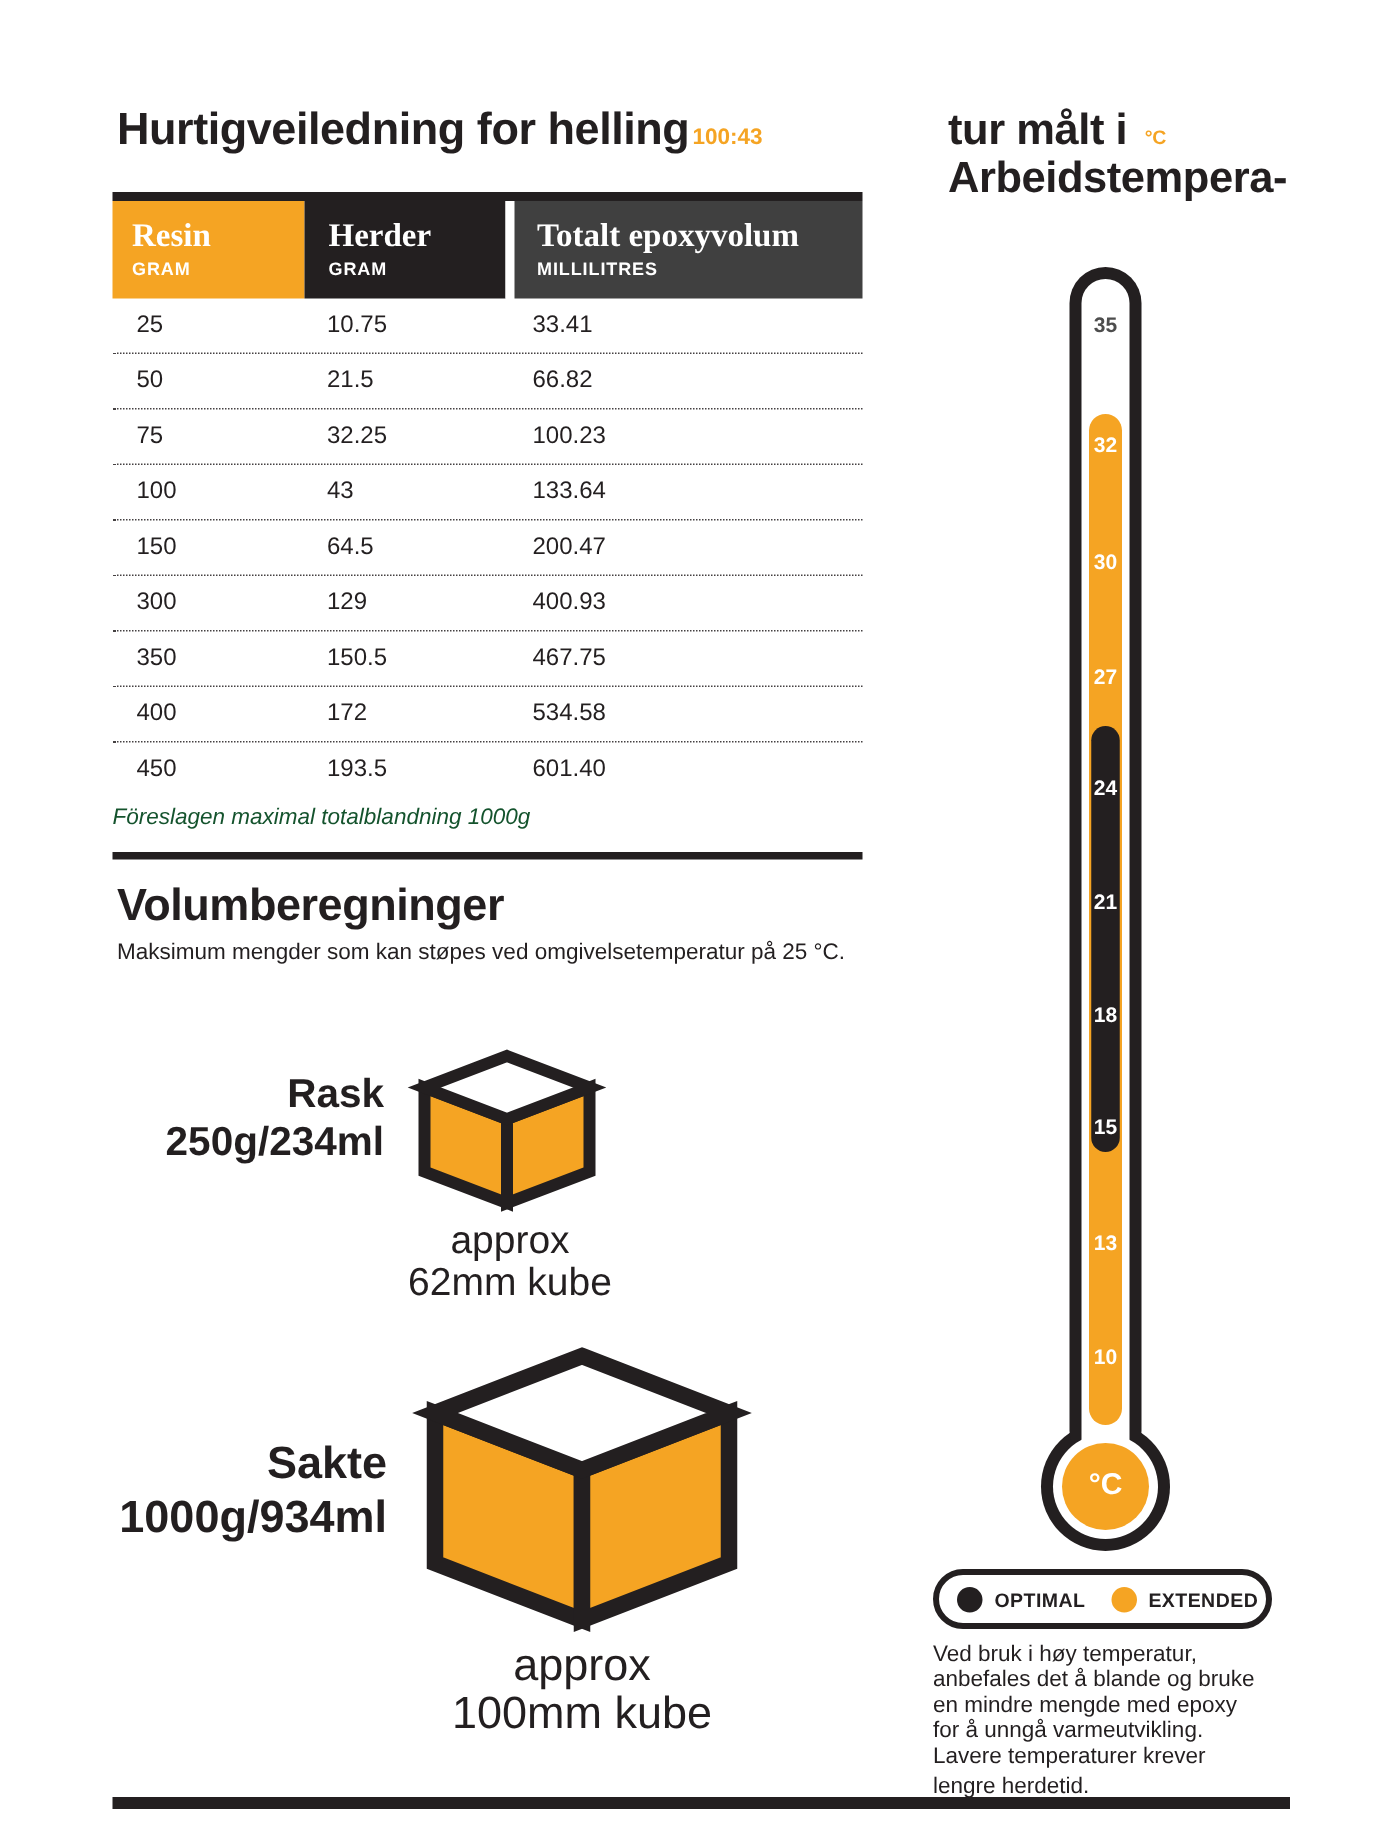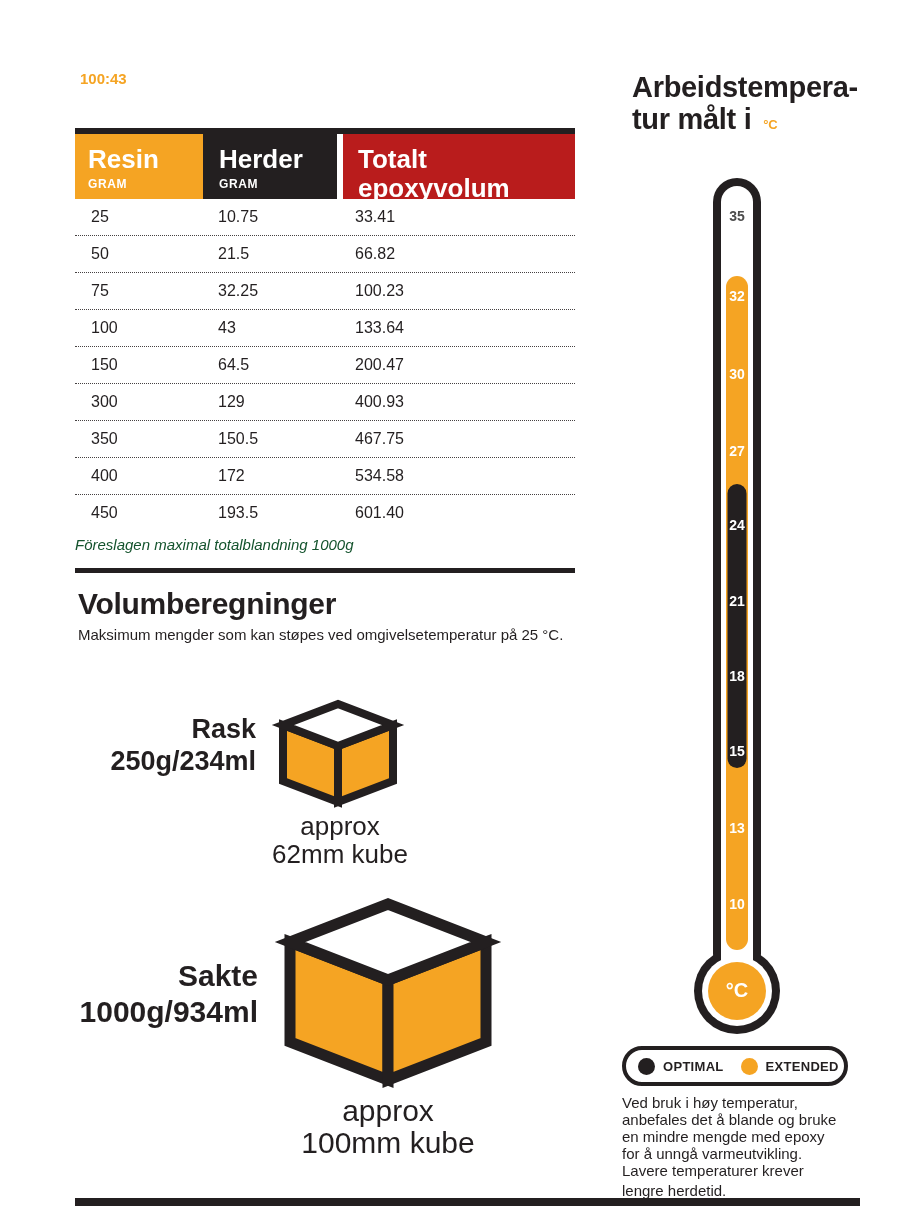--- a/index.html
+++ b/index.html
@@ -14,26 +14,26 @@
     position: absolute; left: 78px; top: 70px;
     font-size: 30px; font-weight: bold; letter-spacing: -0.3px;
     display: flex; align-items: baseline; white-space: nowrap;
   }
   .ratio { font-size: 15px; font-weight: bold; color: #F5A423; margin-left: 2px; letter-spacing: 0; }
 
   .table-wrap { position: absolute; left: 75px; top: 128px; width: 500px; }
   .table-topbar { height: 6px; background: #231F20; }
   .thead { display: flex; height: 65px; }
   .thead .cell { padding: 11px 0 0 13px; color: #fff; }
-  .cell .h-label { font-size: 26px; font-weight: bold; line-height: 1.1; display: block; }
+  .cell .h-label { font-size: 22px; font-weight: bold; line-height: 1.1; display: block; font-family: Liberation Serif, serif; }
   .cell .h-sub { font-size: 12px; font-weight: bold; letter-spacing: 0.6px; margin-top: 3px; display: block; }
   .c-resin { width: 128px; background: #F5A423; }
   .c-herder { width: 134px; background: #231F20; padding-left: 16px !important; }
   .c-gap { width: 6px; background: #fff; }
-  .c-total { flex: 1; background: #b91c1c; padding-left: 15px !important; }
+  .c-total { flex: 1; background: #404040; padding-left: 15px !important; }
 
   .tbody .trow {
     position: relative; height: 37px;
     border-bottom: 1px dotted #454142;
   }
   .tbody .trow:last-child { border-bottom: none; text-align: right; }
   .trow span {
     position: absolute; top: 9px; font-size: 16px; color: #231F20;
   }
   .trow .td1 { left: 16px; }
@@ -92,20 +92,21 @@
   .temp-note div:last-child { margin-top: 3px; }
 
   .bottom-bar { position: absolute; left: 75px; top: 1198px; width: 785px; height: 8px; background: #231F20; }
 </style>
 </head>
 <body>
 
 <div id="page">
 
   <div class="doc-title">
+    <span>Hurtigveiledning for helling</span>
     <span class="ratio">100:43</span>
   </div>
 
   <div class="table-wrap">
     <div class="table-topbar"></div>
     <div class="thead">
       <div class="cell c-resin">
         <span class="h-label">Resin</span>
         <span class="h-sub">GRAM</span>
       </div>
@@ -199,25 +200,25 @@
       <polygon points="210,46 112,84 112,184 210,146" fill="#F5A423"></polygon>
       <polygon points="112,8 210,46 112,84 14,46" fill="#ffffff"></polygon>
     </g>
   </svg>
   <div class="cube-caption cube-caption-2">
     <div>approx</div>
     <div>100mm kube</div>
   </div>
 
   <div class="temp-title">
-    <div>Arbeidstempera-</div>
     <div>
       <span>tur målt i</span>
       <span class="temp-unit">°C</span>
     </div>
+    <div>Arbeidstempera-</div>
   </div>
 
   <svg class="thermo-svg" viewBox="0 0 110 880" aria-hidden="true">
 
     <circle cx="55" cy="819" r="43" fill="#231F20"></circle>
 
     <rect x="31" y="6" width="48" height="800" rx="24" fill="#231F20"></rect>
 
     <rect x="39" y="14" width="32" height="800" rx="16" fill="#ffffff"></rect>
 

